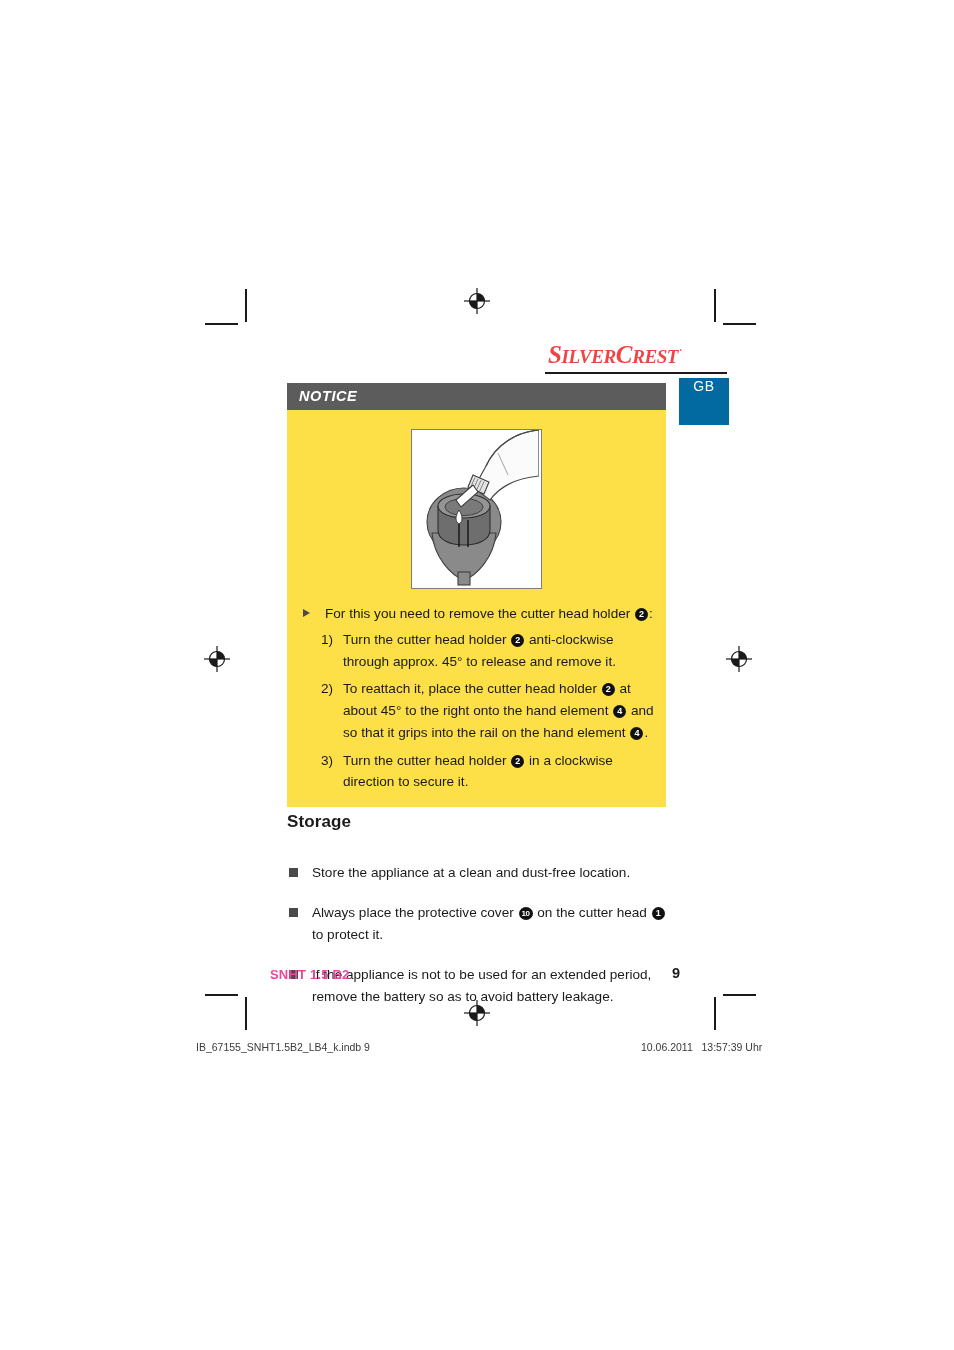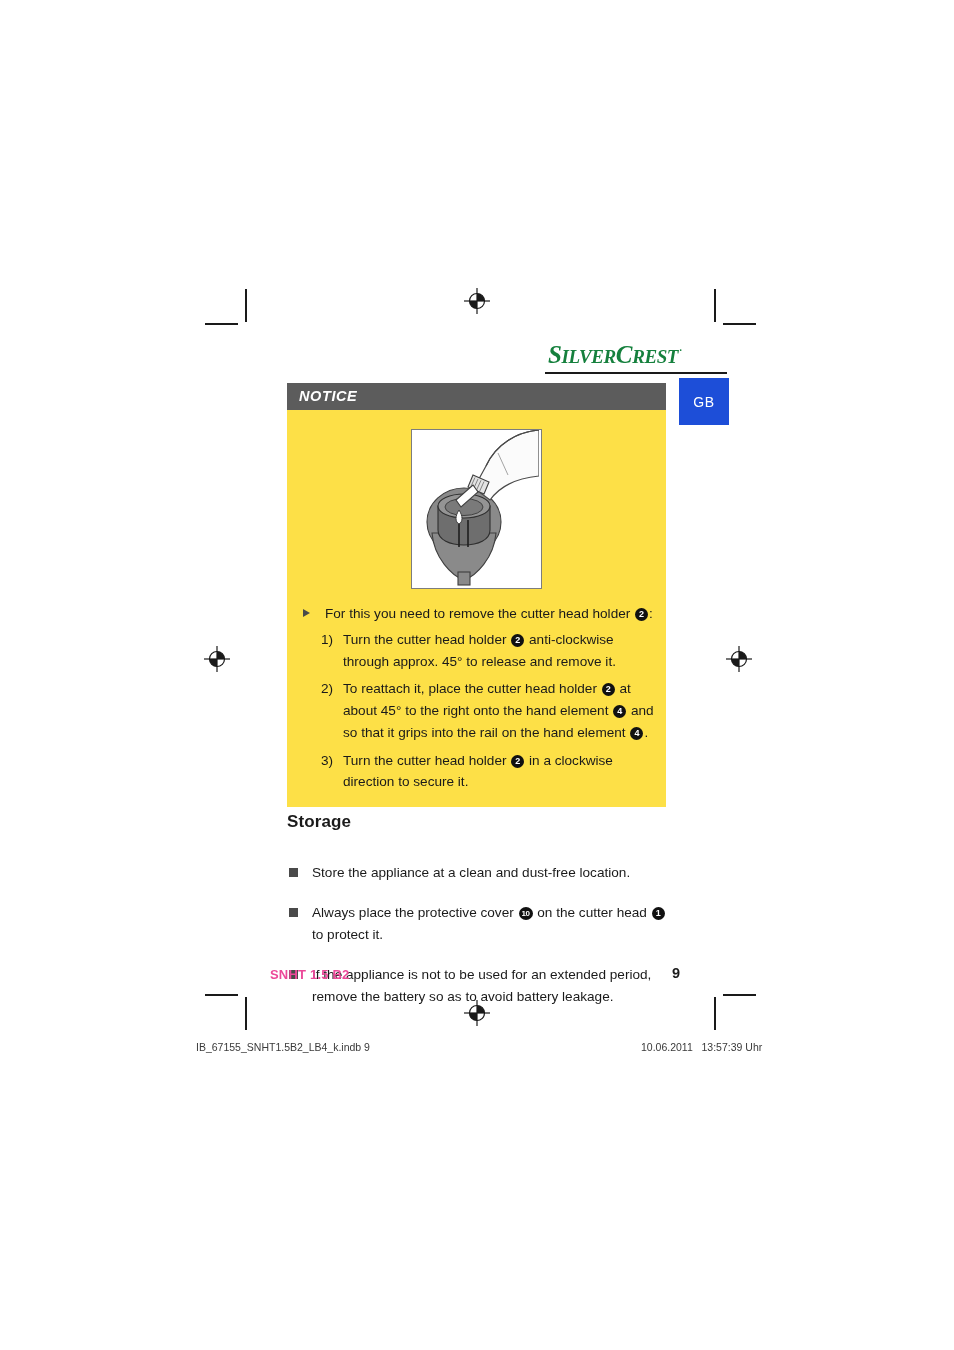--- a/index.html
+++ b/index.html
@@ -37,21 +37,21 @@
 
   .logo {
     position: absolute;
     left: 548px;
     top: 341px;
     font-family: "Liberation Serif", serif;
     font-style: italic;
     font-weight: bold;
     font-size: 25px;
     letter-spacing: -0.4px;
-    color: #15803d;
+    color: #ef4444;
     white-space: nowrap;
   }
   .logo .sm { font-size: 19px; }
   .logo .reg {
     font-size: 10px;
     vertical-align: 9px;
     font-style: normal;
     margin-left: 1px;
   }
 
@@ -64,26 +64,26 @@
     background: #1a1a1a;
   }
 
   
   .lang-tab {
     position: absolute;
     left: 679px;
     top: 378px;
     width: 50px;
     height: 47px;
-    background: #1d4ed8;
+    background: #0369a1;
     color: #ffffff;
     font-size: 14px;
     letter-spacing: 0.6px;
     display: flex;
-    align-items: center;
+    align-items: flex-start;
     justify-content: center;
   }
 
   
   .notice-box {
     position: absolute;
     left: 287px;
     top: 383px;
     width: 379px;
     background: #fde047;

